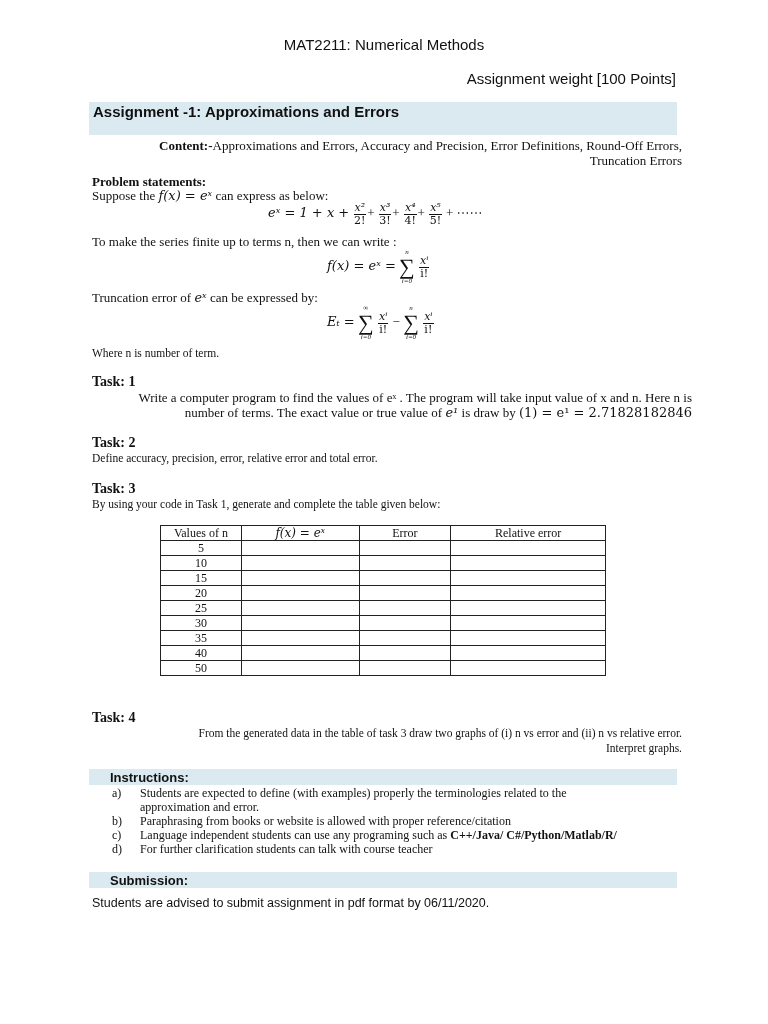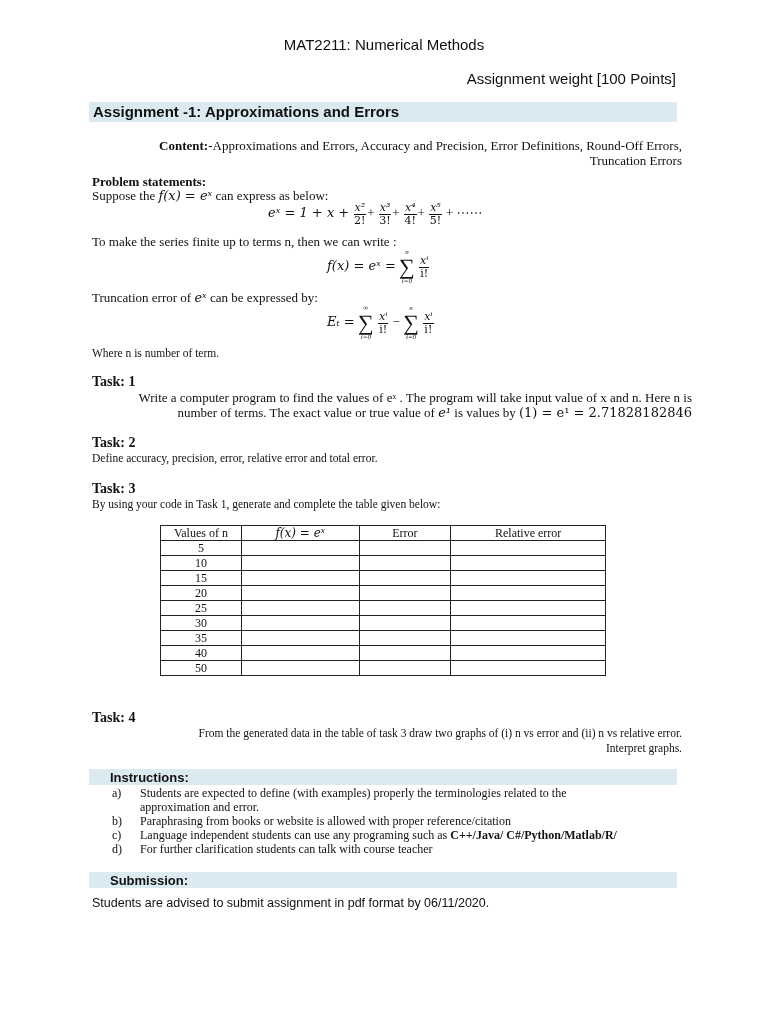--- a/index.html
+++ b/index.html
@@ -5,21 +5,21 @@
   html, body { margin:0; padding:0; background:#ffffff; }
   body { width:768px; height:1024px; position:relative; overflow:hidden; color:#111; }
   .serif { font-family: "Liberation Serif", "DejaVu Serif", serif; }
   .sans { font-family: "Liberation Sans", "DejaVu Sans", sans-serif; }
   .math { font-family: "DejaVu Serif", "Liberation Serif", serif; font-style: italic; }
   .page { position:absolute; left:0; top:0; width:768px; height:1024px; }
 
   .course-title { position:absolute; top:36px; left:0; width:768px; text-align:center; font-size:15px; }
   .weight { position:absolute; top:70px; right:92px; font-size:15px; }
   .band { position:absolute; left:89px; width:588px; background:#dbeaf1; }
-  .band-main { top:102px; height:20px; font-size:15px; font-weight:bold; padding-left:4px; line-height:20px; box-sizing:border-box; }
+  .band-main { top:102px; height:33px; font-size:15px; font-weight:bold; padding-left:4px; line-height:20px; box-sizing:border-box; }
   .band-sm { font-size:13px; font-weight:bold; padding-left:21px; line-height:18px; height:16px; box-sizing:border-box; }
 
   .txt { position:absolute; left:92px; font-size:13px; line-height:15px;text-align:right; }
   .small { font-size:11.5px; }
   b.h { font-weight:bold; }
   .taskh { font-size:14px; font-weight:bold; }
 
   .eq { position:absolute; font-size:13px; }
   .frac { display:inline-block; vertical-align:middle; text-align:center; margin:0 1px; }
   .frac .num { display:block; border-bottom:1px solid #111; padding:0 1px; font-size:11px; line-height:12px; }
@@ -92,21 +92,21 @@
     <span class="frac math"><span class="num">xⁱ</span><span class="den">i!</span></span>
   </div>
 
   <div class="txt serif small" style="top:346px;">Where n is number of term.</div>
 
   <div class="txt serif taskh" style="top:374px;">Task: 1</div>
   <div class="txt serif" style="top:390px; width:600px;">
     <span>Write a computer program to find the values of eˣ . The program will take input value of x and n. Here n is</span><br>
     <span>number of terms.  The exact value or true value of</span>
     <span class="math">e¹</span>
-    <span>is values by</span>
+    <span>is draw by</span>
     <span class="math" style="font-style:normal;">(1) = e¹  = 2.71828182846</span>
   </div>
 
   <div class="txt serif taskh" style="top:435px;">Task: 2</div>
   <div class="txt serif small" style="top:451px;">Define accuracy, precision, error, relative error and total error.</div>
 
   <div class="txt serif taskh" style="top:481px;">Task: 3</div>
   <div class="txt serif small" style="top:497px;">By using your code in Task 1, generate and complete the table given below:</div>
 
   <table class="grid serif">

